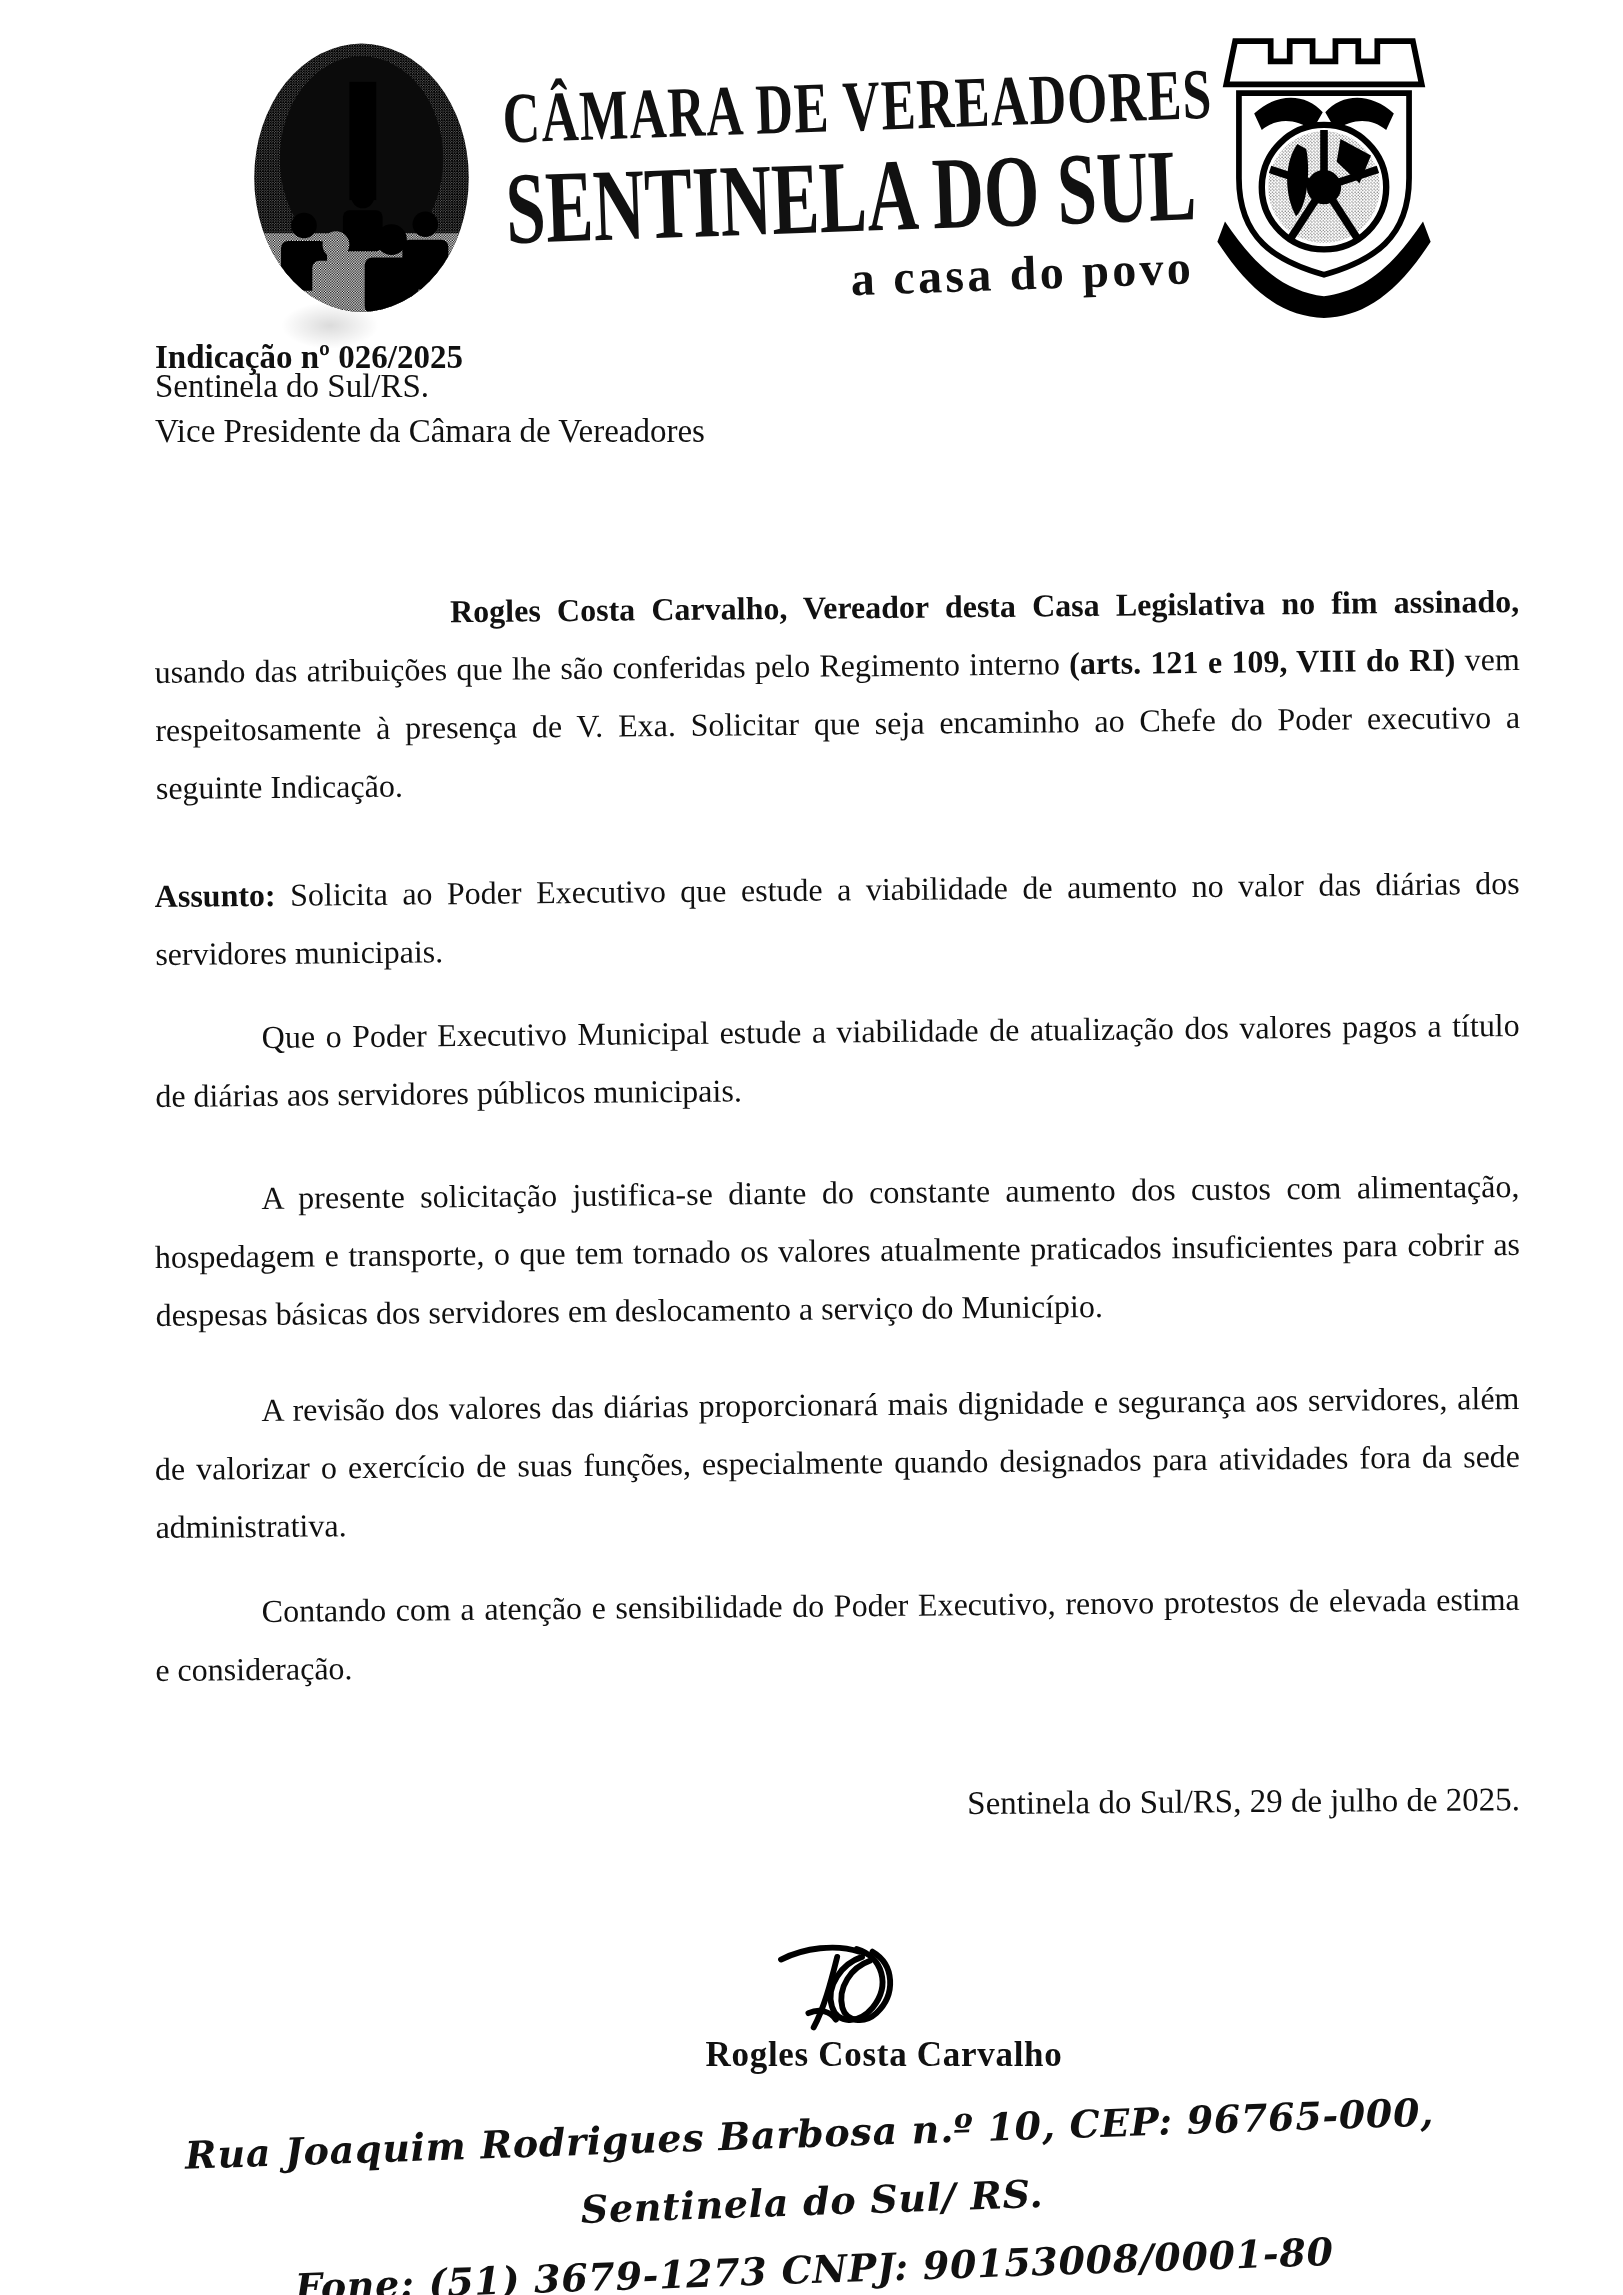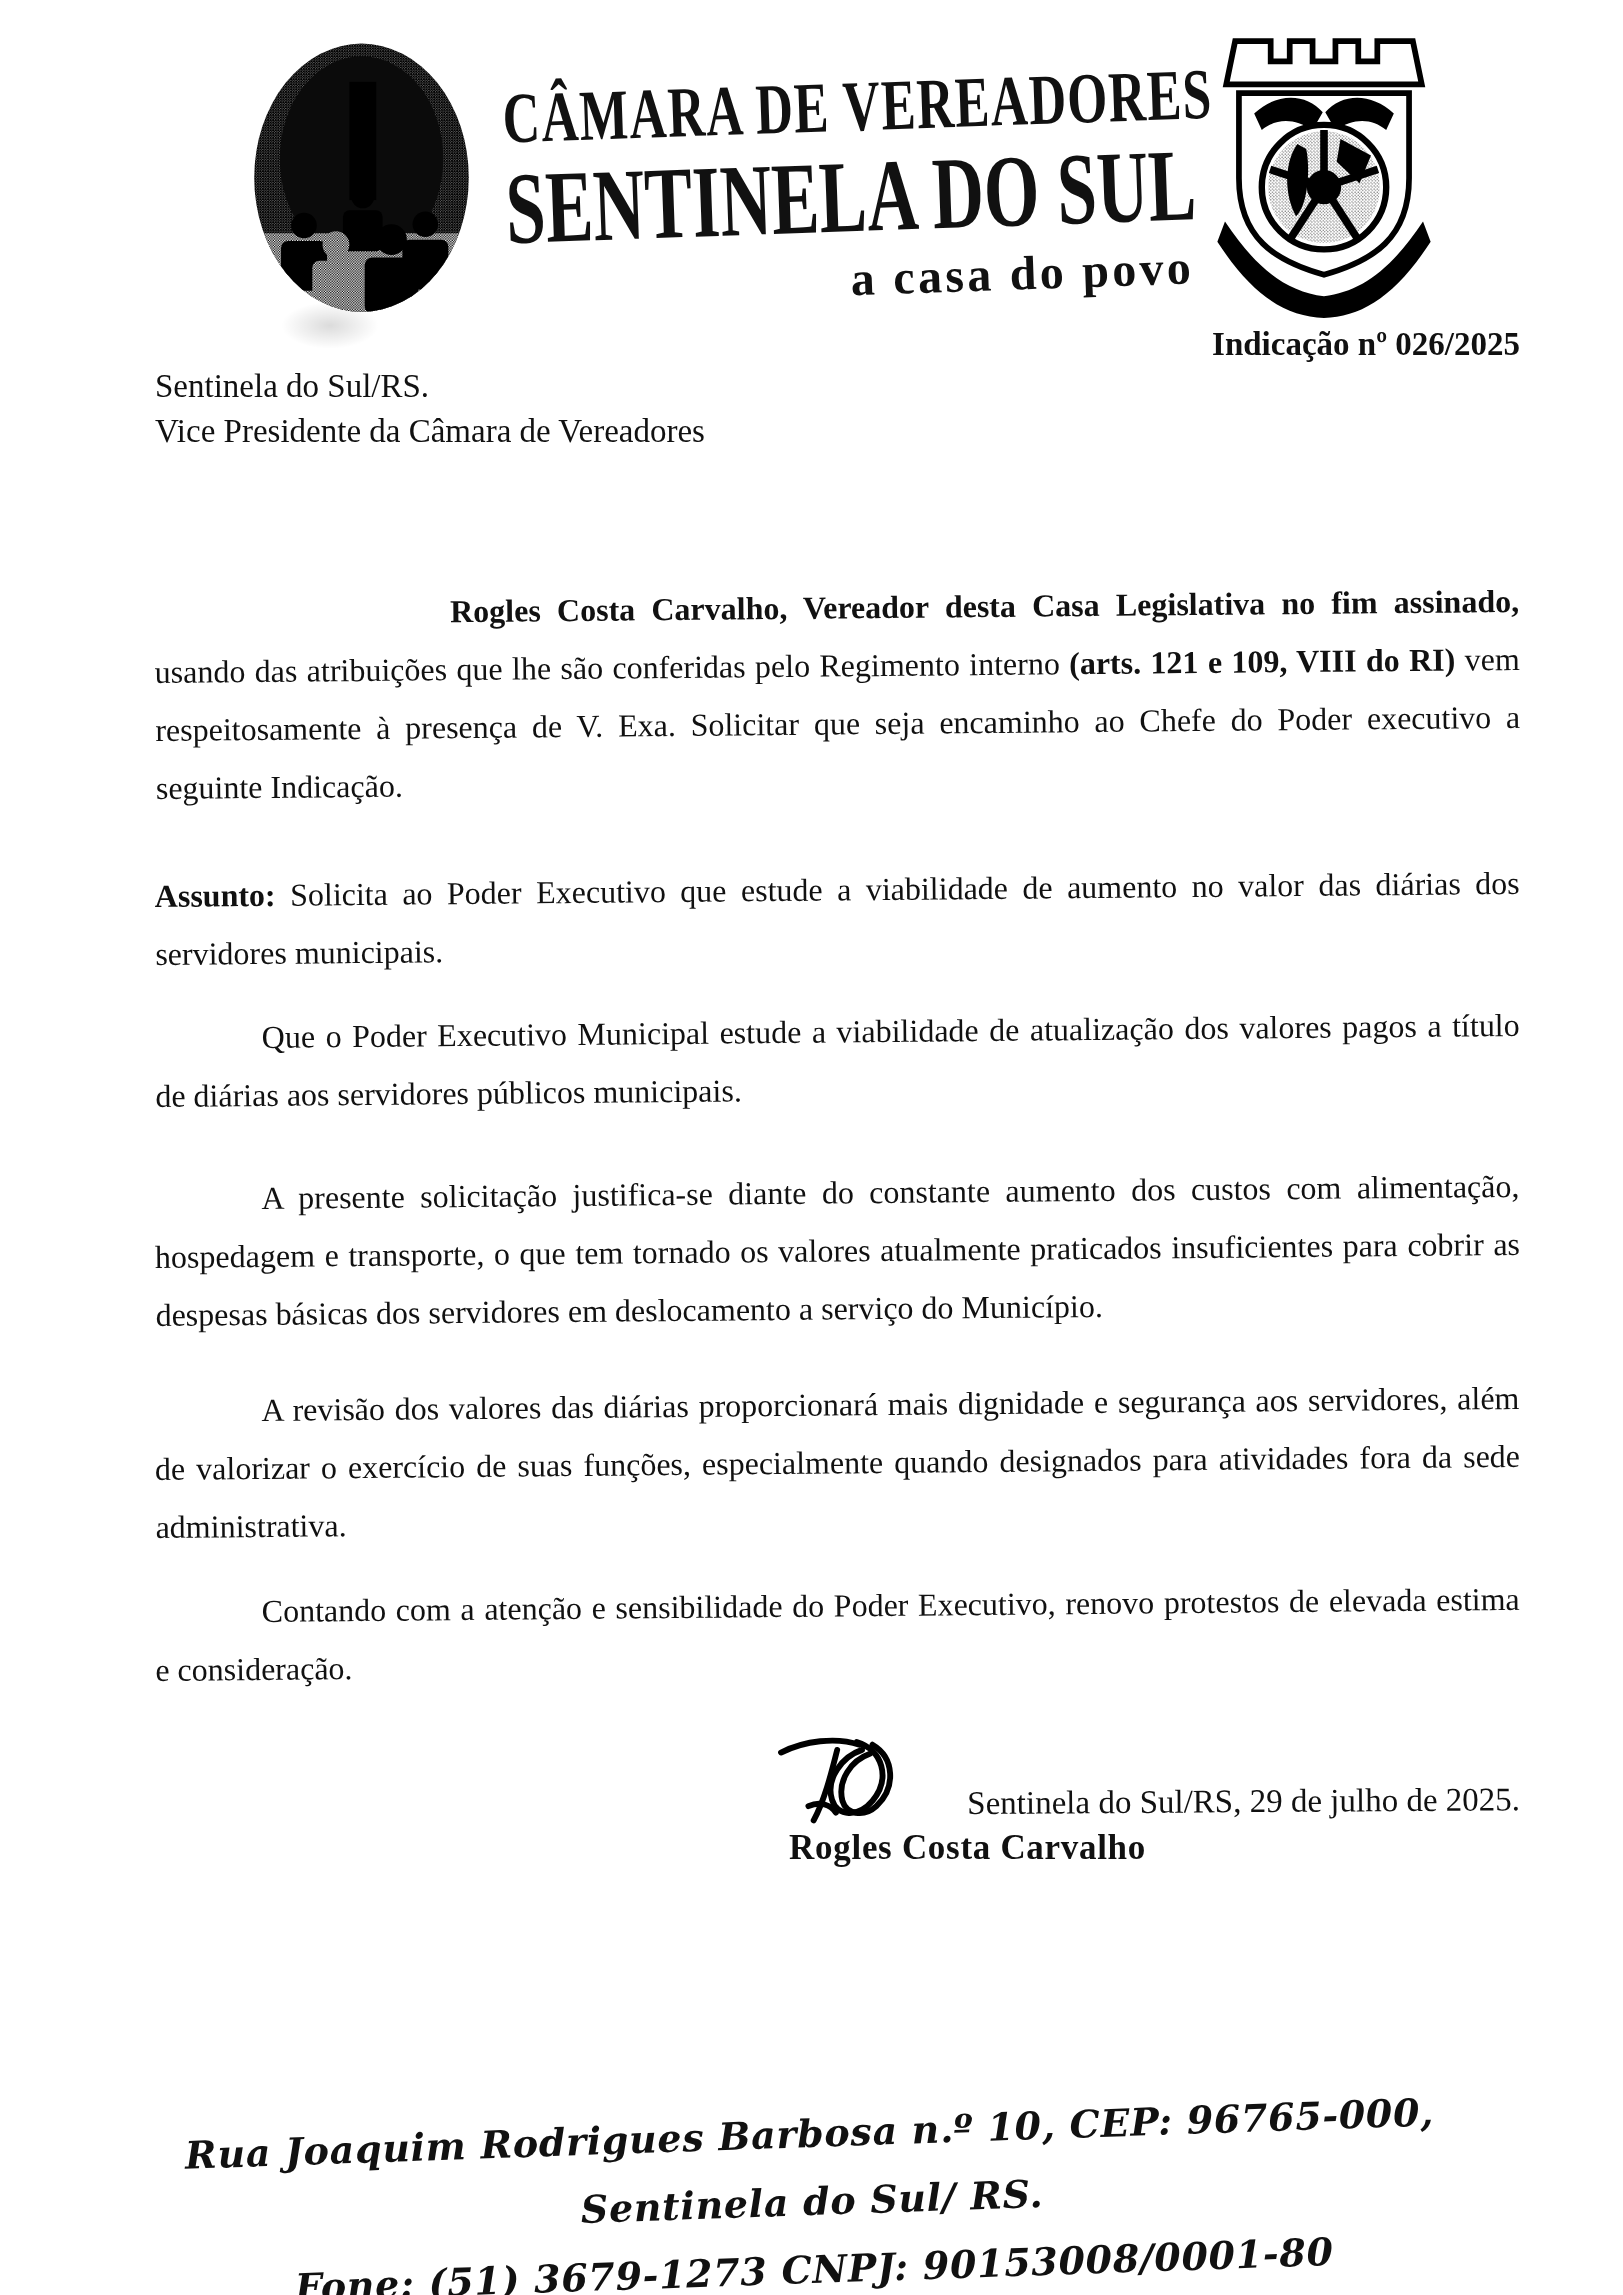--- a/index.html
+++ b/index.html
@@ -14,35 +14,35 @@
   .h1{position:absolute;left:0;top:5.2px;font-size:56px;font-weight:bold;white-space:nowrap;
     letter-spacing:1.3px;transform:scale(0.92,1.28);transform-origin:left top;}
   .h2{position:absolute;left:0;top:77px;font-size:84px;font-weight:bold;white-space:nowrap;
     letter-spacing:0px;transform:scale(0.85,1.22);transform-origin:left top;}
   .h3{position:absolute;right:18.3px;top:191px;font-size:48px;font-weight:bold;white-space:nowrap;
     letter-spacing:3.3px;}
   .coat{position:absolute;left:1216px;top:31px;}
   .smudge{position:absolute;left:281px;top:302px;width:98px;height:47px;
     background:radial-gradient(ellipse at center, rgba(0,0,0,0.14), rgba(0,0,0,0) 70%);}
   
-  .doc-title{position:absolute;left:155px;top:326px;width:1365px;text-align:right;
+  .doc-title{position:absolute;left:155px;top:339px;width:1365px;text-align:left;
     font-size:33px;font-weight:bold;}
   .recipient{position:absolute;left:155px;top:364px;font-size:33px;line-height:45px;}
   .para{position:absolute;left:155px;width:1365px;font-size:32px;line-height:58px;
     text-align:justify;transform:rotate(-0.55deg);transform-origin:left center;}
   .p1{top:585px;text-indent:296px;}
   .p2{top:867px;text-indent:0;}
   .p3{top:1009px;text-indent:107px;}
   .p4{top:1170px;text-indent:107px;}
   .p5{top:1382px;text-indent:107px;}
   .p6{top:1583px;text-indent:107px;}
   .dateline{position:absolute;left:155px;top:1786px;width:1365px;font-size:33px;
     text-align:right;transform:rotate(-0.4deg);}
   
-  .signature{position:absolute;left:622px;top:1729px;width:524px;text-align:right;}
+  .signature{position:absolute;left:622px;top:1936px;width:524px;text-align:center;}
   .scribble{display:block;margin:0 auto 1.3px 151px;}
   .sig-name{font-size:35px;font-weight:bold;letter-spacing:0.7px;}
   .sig-role{font-size:33px;margin-top:9.2px;}
   
   .footer{position:absolute;left:105px;top:2100px;width:1414px;text-align:center;
     font-family:"DejaVu Serif", serif;font-style:italic;font-weight:bold;
     font-size:38px;line-height:68px;transform:rotate(-2deg);letter-spacing:0.7px;}
 </style>
 </head>
 <body>

